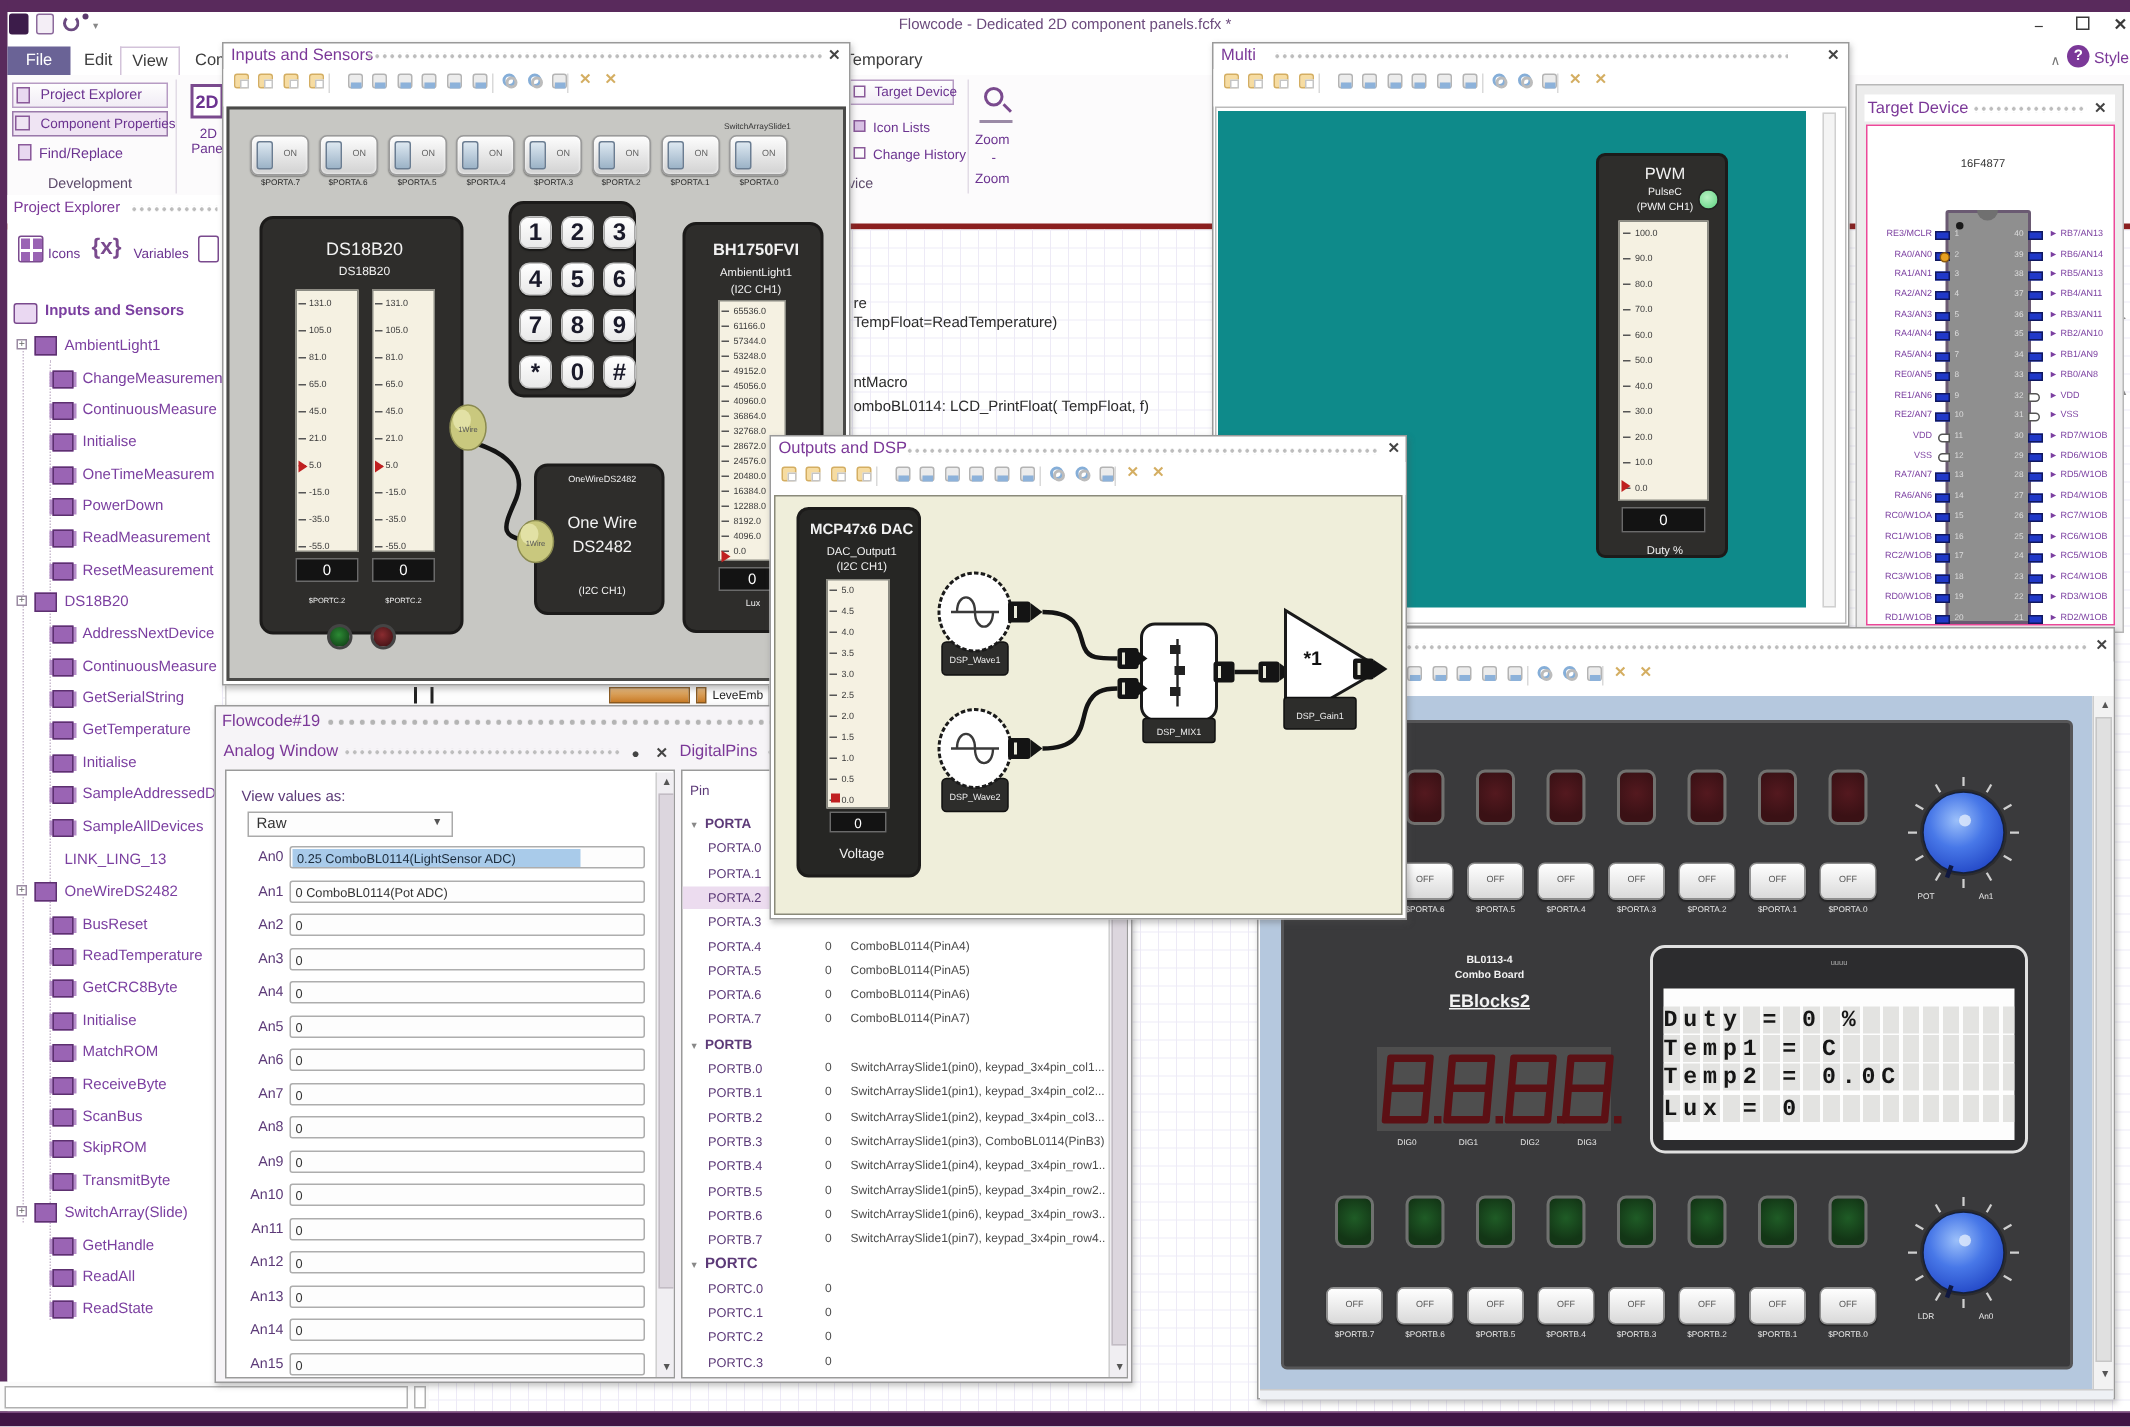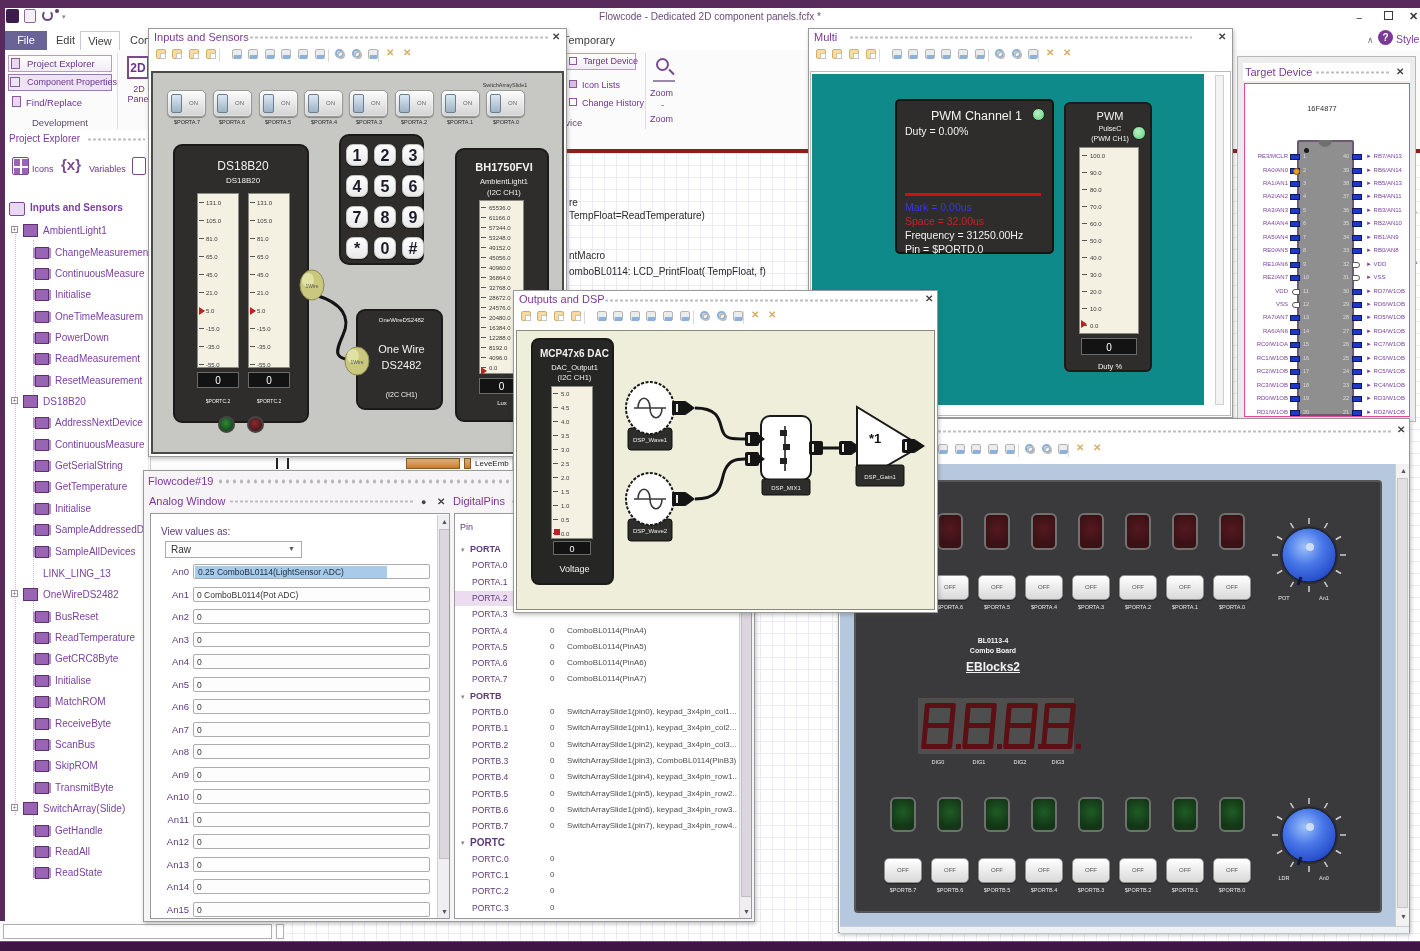--- a/index.html
+++ b/index.html
@@ -441,30 +441,20 @@
         <div class="ic icc" style="left:203px;top:3px;"></div>
         <div class="ic ib" style="left:219px;top:3px;"></div>
         <div class="ic idd" style="left:237px;top:3px;"></div>
         <div class="ic idd" style="left:254px;top:3px;"></div>
         <div class="tbsep" style="left:70px;"></div>
         <div class="tbsep" style="left:179px;"></div>
         <div class="tbsep" style="left:229px;"></div>
       </div>
 <div class="abs" style="left:1px;top:42px;width:421px;height:345px;background:#fff;border:1px solid #bbb;">
 <div class="abs" style="left:1px;top:2px;width:392px;height:331px;background:#0e8a8a;"></div>
-<div class="dkpanel" style="left:84px;top:27px;width:159px;height:155px;border-radius:5px;border-color:#131313;">
-<div class="wlab" style="left:0;width:159px;top:8px;font-size:12.5px;">PWM Channel 1</div>
-<div class="abs" style="left:135px;top:7px;width:13px;height:13px;border-radius:50%;background:radial-gradient(circle at 42% 38%,#b8f2c4,#5ad27e);border:1px solid #222;"></div>
-<div class="wlab" style="left:8px;top:24px;font-size:10.5px;text-align:left;">Duty = 0.00%</div>
-<div class="abs" style="left:8px;top:92px;width:136px;height:3px;background:#cc1111;"></div>
-<div class="abs" style="left:8px;top:100px;font-size:10.5px;color:#3838dd;">Mark = 0.00us</div>
-<div class="abs" style="left:8px;top:114px;font-size:10.5px;color:#cc2222;">Space = 32.00us</div>
-<div class="wlab" style="left:8px;top:128px;font-size:10.5px;text-align:left;">Frequency = 31250.00Hz</div>
-<div class="wlab" style="left:8px;top:142px;font-size:10.5px;text-align:left;">Pin = $PORTD.0</div>
-</div>
 <div class="dkpanel" style="left:253px;top:30px;width:88px;height:270px;border-radius:6px;">
 <div class="wlab" style="left:0;width:88px;top:6px;font-size:11px;">PWM</div>
 <div class="wlab" style="left:0;width:88px;top:21px;font-size:7px;">PulseC</div>
 <div class="wlab" style="left:0;width:88px;top:31px;font-size:7px;">(PWM CH1)</div>
 <div class="abs" style="left:66px;top:22px;width:14px;height:14px;border-radius:50%;background:radial-gradient(circle at 42% 38%,#b8f2c4,#5ad27e);border:1px solid #222;"></div>
 <div class="scale" style="left:13px;top:43px;width:60px;height:187px;">
 <div class="sclab" style="left:10px;top:5px;">100.0</div>
 <div class="abs" style="left:2px;top:7px;width:5px;height:1px;background:#555;"></div>
 <div class="sclab" style="left:10px;top:22px;">90.0</div>
 <div class="abs" style="left:2px;top:24px;width:5px;height:1px;background:#555;"></div>
@@ -844,20 +834,29 @@
 <div class="blab" style="left:59px;top:277px;">DIG0</div>
 <div class="seg" style="left:108px;top:221px;"></div>
 <div class="segd" style="left:141px;top:262px;"></div>
 <div class="blab" style="left:100px;top:277px;">DIG1</div>
 <div class="seg" style="left:149px;top:221px;"></div>
 <div class="segd" style="left:182px;top:262px;"></div>
 <div class="blab" style="left:141px;top:277px;">DIG2</div>
 <div class="seg" style="left:187px;top:221px;"></div>
 <div class="segd" style="left:220px;top:262px;"></div>
 <div class="blab" style="left:179px;top:277px;">DIG3</div>
+<div class="abs" style="left:244px;top:148px;width:252px;height:139px;background:#2c2c2e;border:2px solid #e0e0e0;border-radius:10px;">
+<div class="wlab" style="left:0;width:248px;top:7px;font-size:5px;color:#aaa;">uuuu</div>
+<div class="abs" style="left:7px;top:27px;width:234px;height:101px;background:#fdfdfd;overflow:hidden;">
+<div class="lcdline" style="top:12px;">Duty = 0 %</div>
+<div class="lcdline" style="top:31px;">Temp1 = C</div>
+<div class="lcdline" style="top:50px;">Temp2 = 0.0C</div>
+<div class="lcdline" style="top:71px;">Lux = 0</div>
+</div>
+          </div>
 <div class="ledg" style="left:34px;top:315px;"></div>
 <div class="ledg" style="left:81px;top:315px;"></div>
 <div class="ledg" style="left:128px;top:315px;"></div>
 <div class="ledg" style="left:175px;top:315px;"></div>
 <div class="ledg" style="left:222px;top:315px;"></div>
 <div class="ledg" style="left:269px;top:315px;"></div>
 <div class="ledg" style="left:316px;top:315px;"></div>
 <div class="ledg" style="left:363px;top:315px;"></div>
 <div class="obtn" style="left:28px;top:376px;"></div>
 <div class="blab" style="left:24px;top:405px;">$PORTB.7</div>

